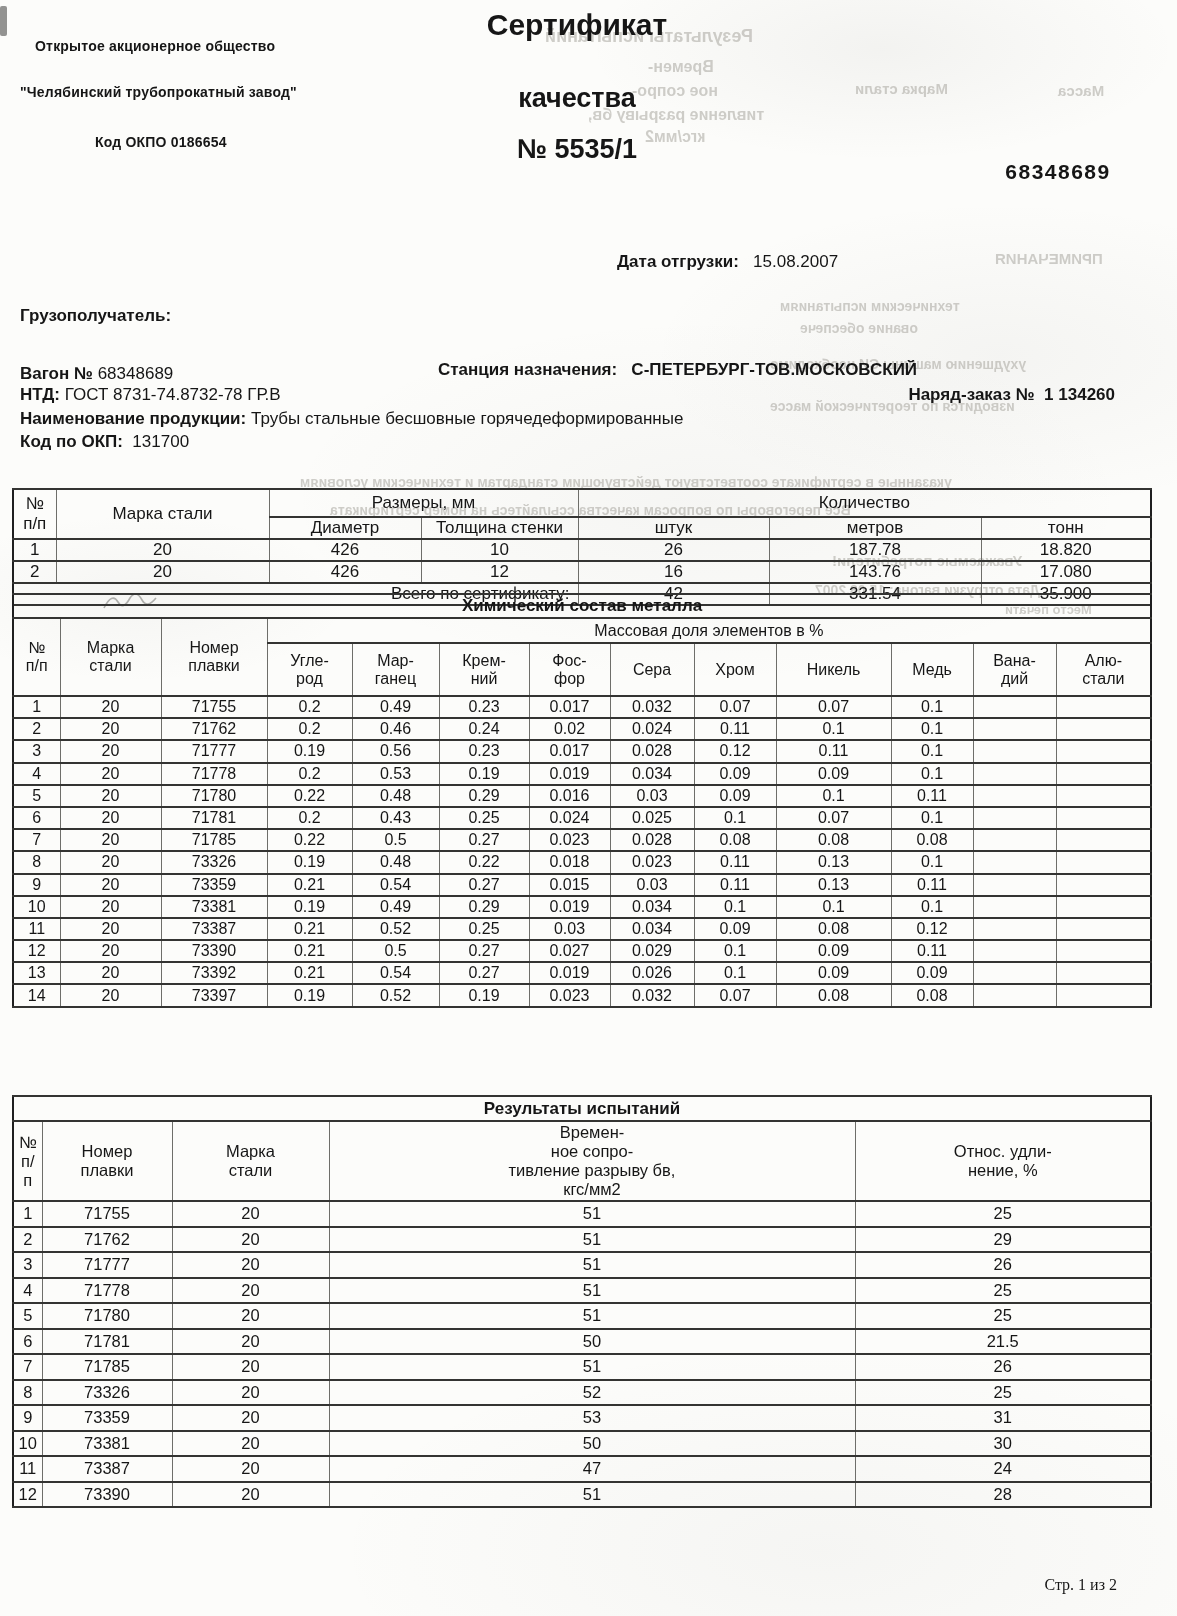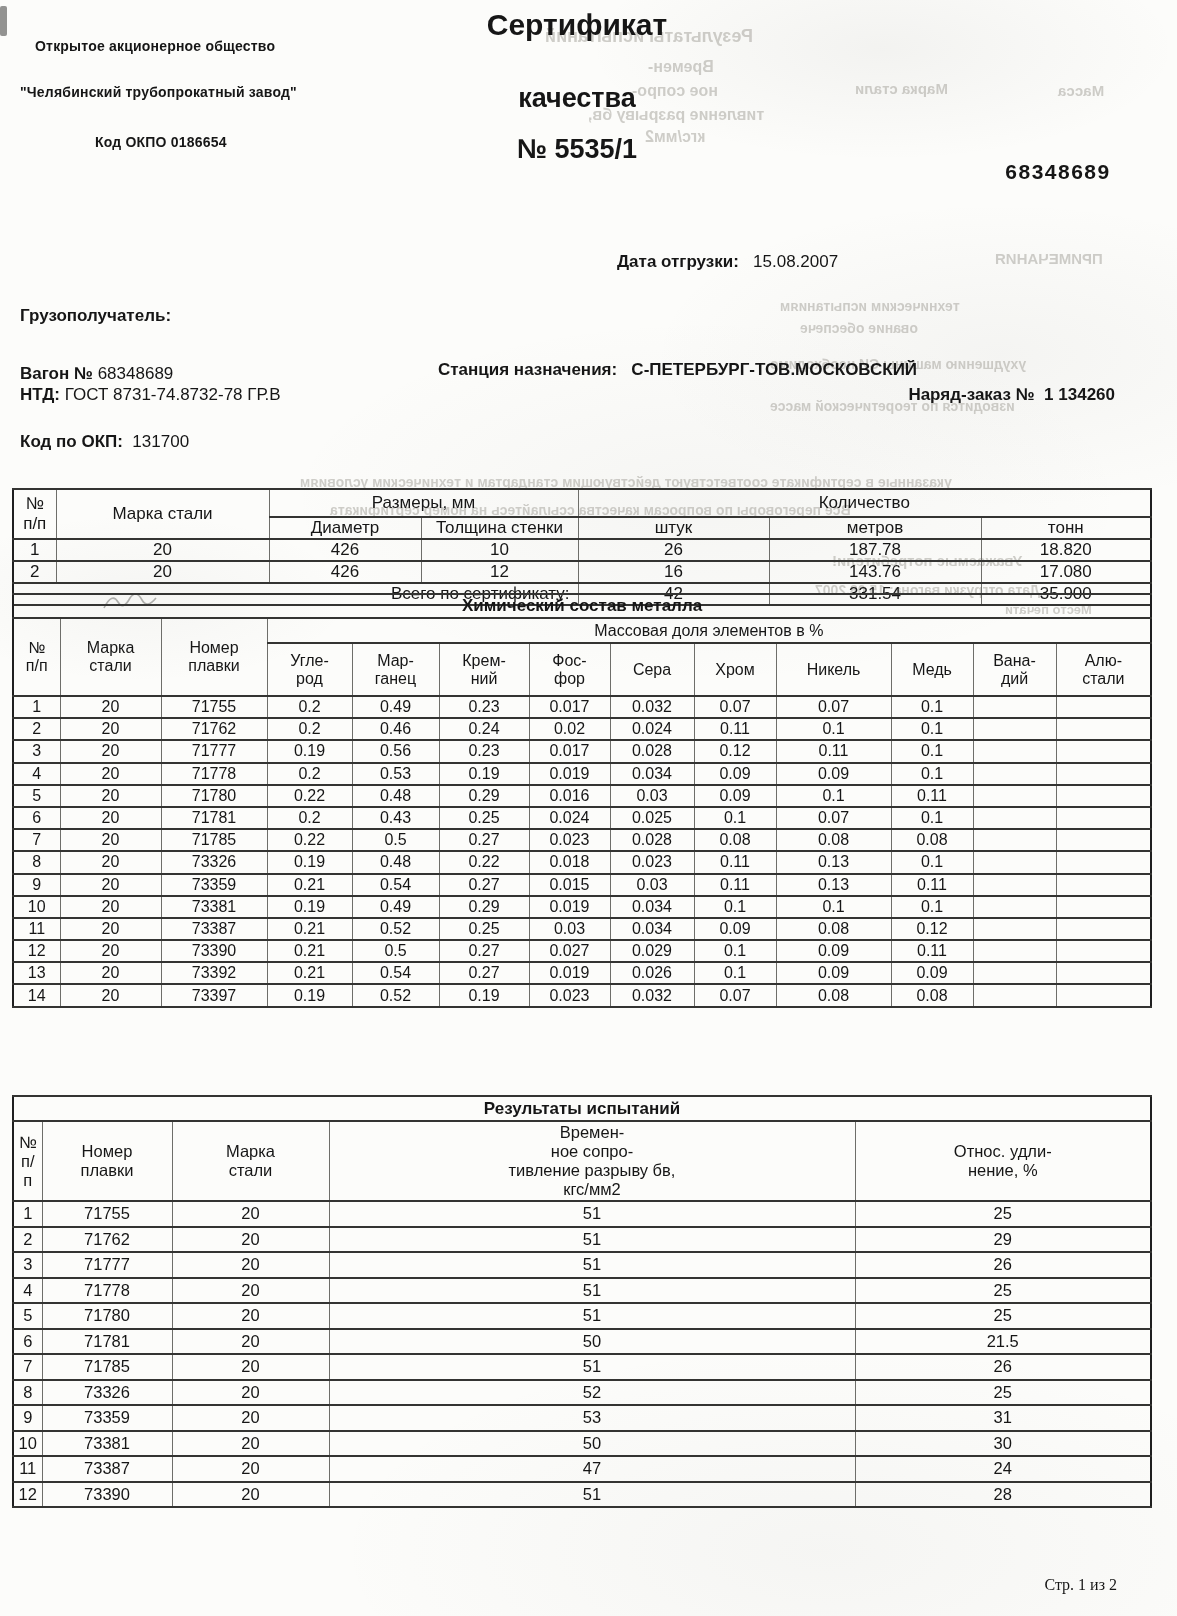--- a/index.html
+++ b/index.html
@@ -132,20 +132,24 @@
 
   <div class="abs ship-line" style="left:20px;top:385px">
     <span class="lbl">НТД:</span>
     <span class="val">ГОСТ 8731-74.8732-78 ГР.В</span>
   </div>
   <div class="abs ship-line" style="right:62px;top:385px">
     <span class="lbl">Наряд-заказ №</span>&nbsp;
     <span class="lbl">1     134260</span>
   </div>
 
+  <div class="abs ship-line" style="left:20px;top:409px">
+    <span class="lbl">Наименование продукции:</span>
+    <span class="val">Трубы стальные бесшовные горячедеформированные</span>
+  </div>
   <div class="abs ship-line" style="left:20px;top:432px">
     <span class="lbl">Код по ОКП:</span>&nbsp;
     <span class="val">131700</span>
   </div>
 
   <svg class="abs squiggle" width="60" height="26" viewBox="0 0 60 26">
     <path d="M4 20 q8 -16 14 -6 q5 9 12 -4 q6 -9 12 2 q5 9 14 -2" fill="none" stroke="#6a6a66" stroke-width="1.6"></path>
   </svg>
 
   <table class="doc t1">

